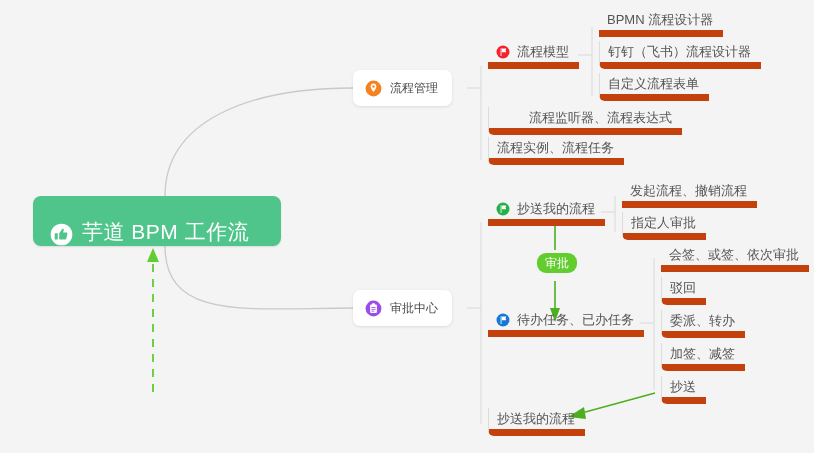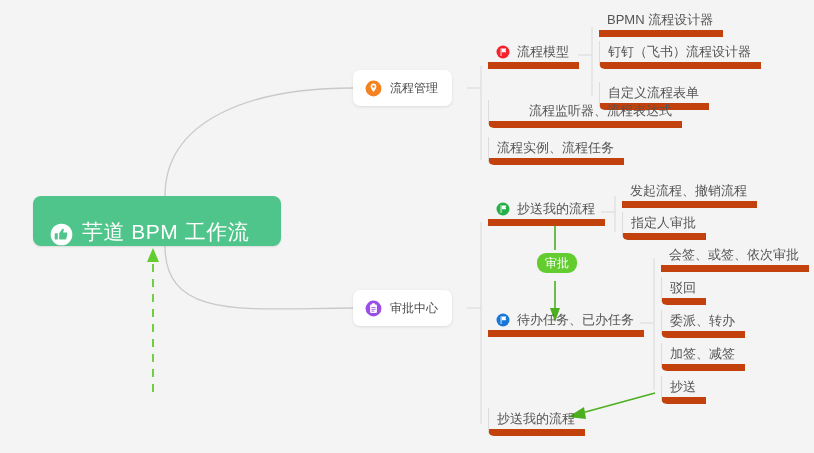--- a/index.html
+++ b/index.html
@@ -185,25 +185,25 @@
     </span>
     <span class="u-label with-icon">流程模型</span>
   </div>
 
   <div class="u-node" style="left:599px; top:9px;">
     <span class="u-label">BPMN 流程设计器</span>
   </div>
   <div class="u-node boxed" style="left:599px; top:41px;">
     <span class="u-label">钉钉（飞书）流程设计器</span>
   </div>
-  <div class="u-node boxed" style="left:599px; top:82px;">
+  <div class="u-node boxed" style="left:599px; top:73px;">
     <span class="u-label">自定义流程表单</span>
   </div>
 
-  <div class="u-node boxed" style="left:488px; top:100px;padding-left:40px;">
+  <div class="u-node boxed" style="left:488px; top:107px;padding-left:40px;">
     <span class="u-label">流程监听器、流程表达式</span>
   </div>
   <div class="u-node boxed" style="left:488px; top:137px;">
     <span class="u-label">流程实例、流程任务</span>
   </div>
 
   <div class="pill-node" id="node-shenpi-zhongxin">
     <span class="badge">
       <svg viewBox="0 0 20 20" width="17" height="17">
         <circle cx="10" cy="10" r="9.3" fill="#9b4dea"></circle>

